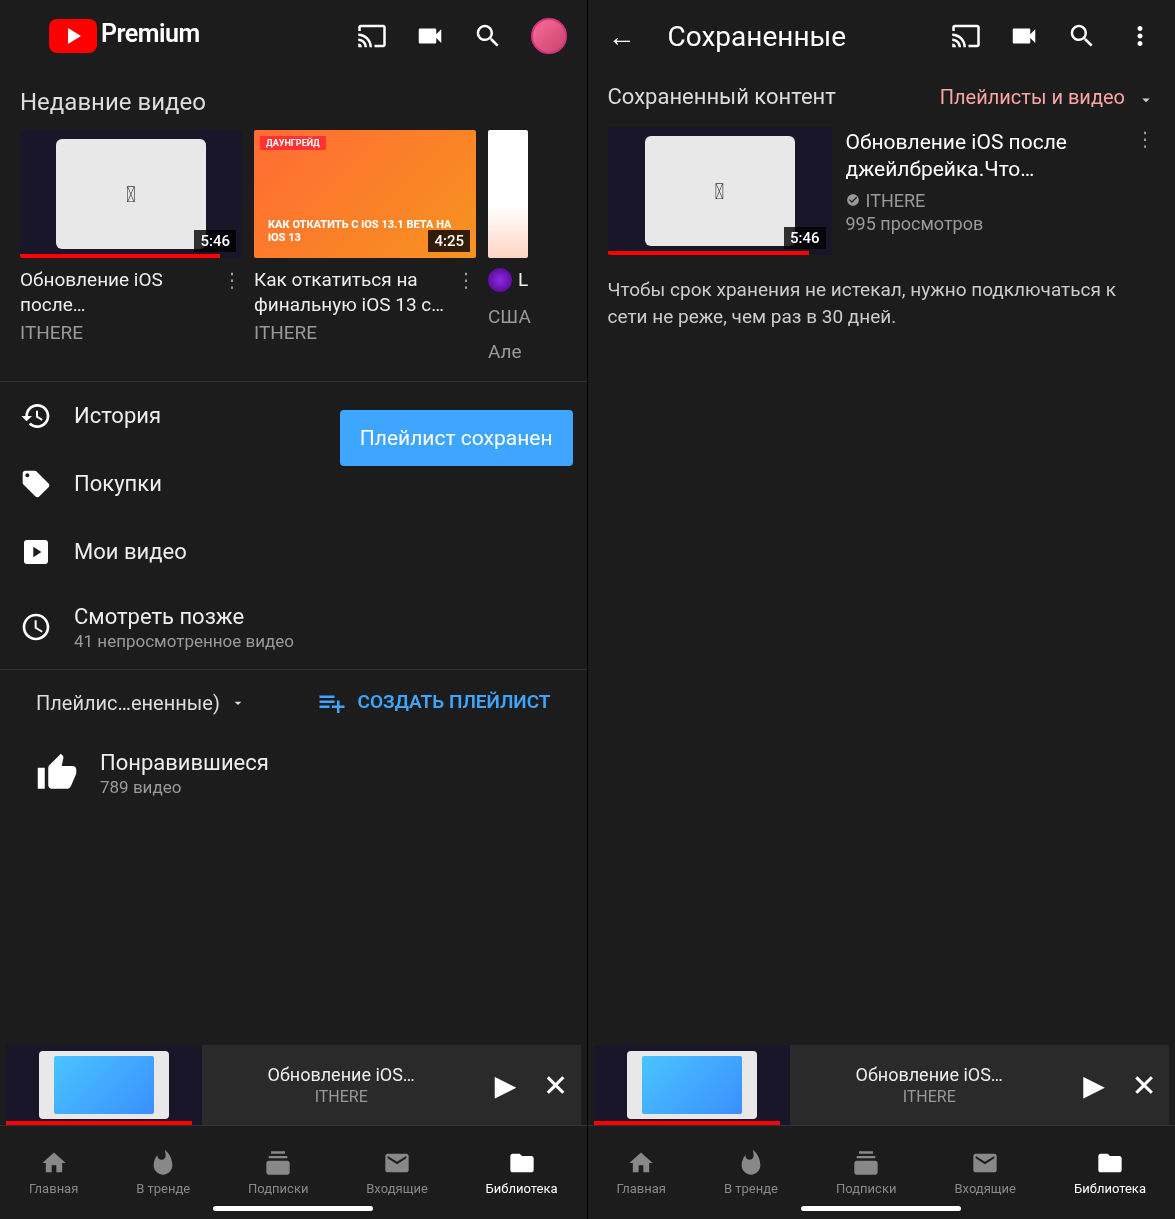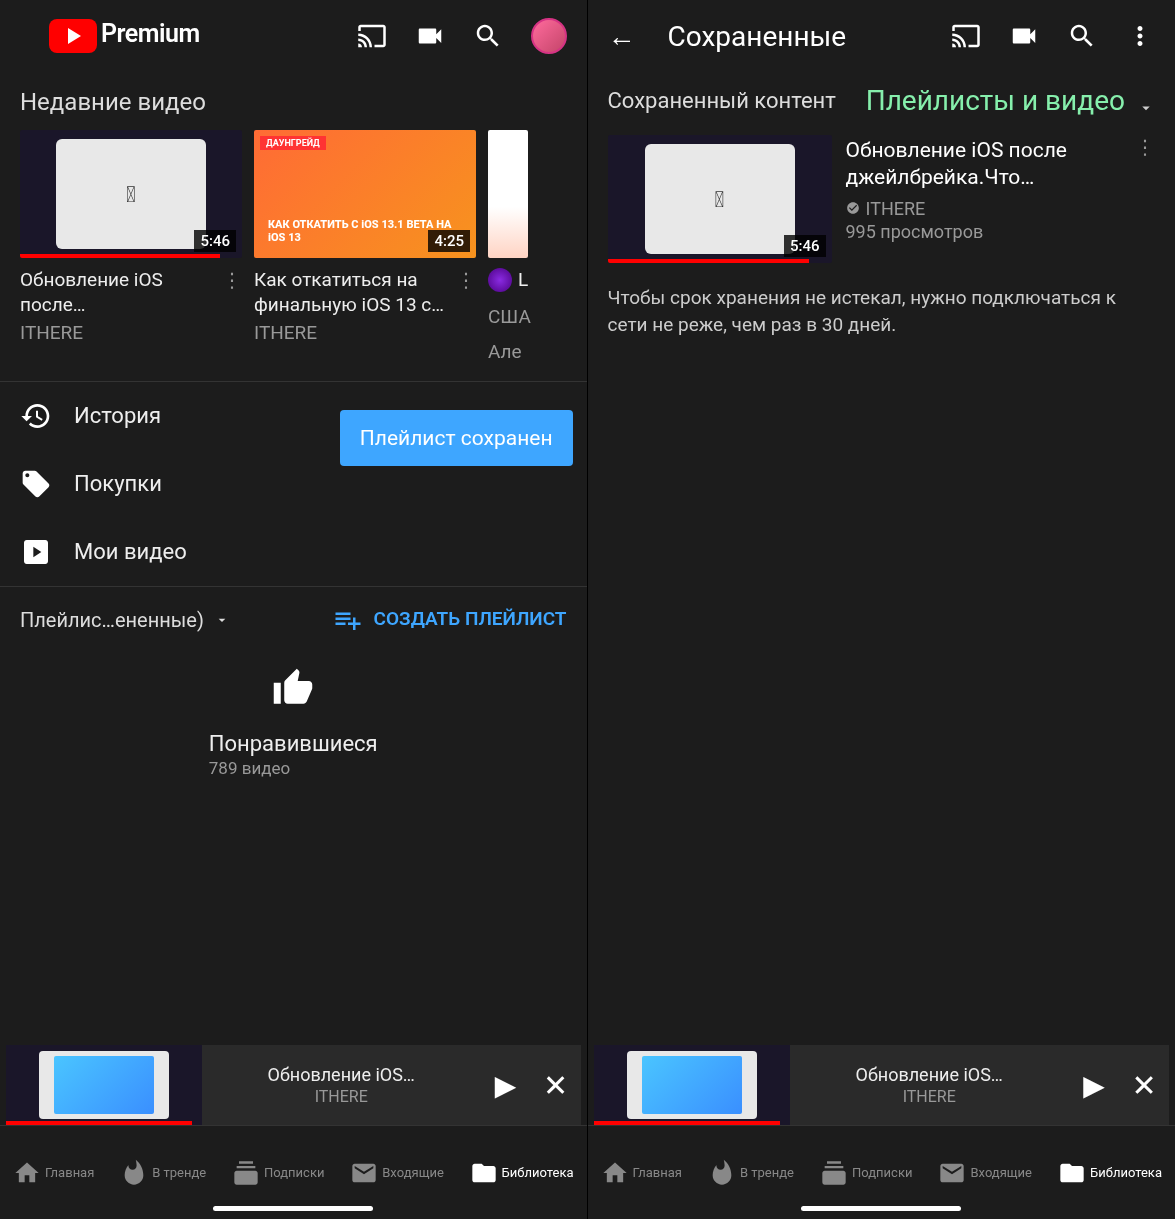--- a/index.html
+++ b/index.html
@@ -21,21 +21,21 @@
 
 .back-arrow { font-size: 28px; color: #fff; cursor: pointer; margin-right: 22px; }
 .page-title { font-size: 28px; font-weight: 400; }
 
 
 .section-title { font-size: 24px; padding: 16px 20px 14px; color: #ddd; }
 
 
 .filter-row { display: flex; justify-content: space-between; align-items: center; padding: 12px 20px 18px; }
 .filter-label { font-size: 22px; color: #ddd; }
-.filter-select { display: flex; align-items: flex-end; gap: 12px; color: #86efac; font-size: 28px; cursor: pointer; }
+.filter-select { display: flex; align-items: flex-end; gap: 12px; color: #fca5a5; font-size: 20px; cursor: pointer; }
 
 
 .carousel { display: flex; gap: 12px; padding: 0 20px; overflow: hidden; }
 .video-card { width: 222px; flex-shrink: 0; cursor: pointer; }
 .thumb { width: 222px; height: 128px; background: #333; position: relative; border-radius: 2px; overflow: hidden; }
 .thumb-progress { position: absolute; bottom: 0; left: 0; height: 4px; background: #ff0000; }
 .duration { position: absolute; bottom: 6px; right: 6px; background: rgba(0,0,0,0.8); color: #fff; padding: 2px 6px; font-size: 15px; font-weight: 500; border-radius: 0; }
 .video-meta { display: flex; align-items: flex-start; padding-top: 10px; gap: 8px; }
 .video-info { flex: 1; }
 .video-title { font-size: 19px; line-height: 1.3; color: #eee; }
@@ -61,26 +61,26 @@
 .menu-sub { font-size: 17px; color: #999; margin-top: 2px; }
 .highlight { border: 4px solid #e30000; border-radius: 28px; margin: 0 6px; }
 .check-badge { width: 36px; height: 36px; border-radius: 50%; background: #3ea6ff; display: flex; align-items: center; justify-content: center; position: relative; }
 .check-badge::before { content: ''; position: absolute; top: -16px; left: 50%; transform: translateX(-50%); border-left: 10px solid transparent; border-right: 10px solid transparent; border-bottom: 12px solid #3ea6ff; }
 .check-badge svg { width: 20px; height: 20px; fill: #fff; }
 
 
 .toast { position: absolute; right: 14px; top: 410px; background: #3ea6ff; color: #fff; padding: 16px 20px; font-size: 21px; border-radius: 4px; z-index: 5; }
 
 
-.playlists-header { display: flex; align-items: center; justify-content: space-between; padding: 18px 20px; border-top: 1px solid #333; }
+.playlists-header { display: flex; align-items: center; justify-content: space-between; padding: 18px 36px; border-top: 1px solid #333; }
 .playlists-label { display: flex; align-items: center; gap: 10px; font-size: 20px; color: #ddd; }
 .create-playlist { display: flex; align-items: center; gap: 10px; color: #3ea6ff; font-size: 19px; font-weight: 600; cursor: pointer; }
 .create-icon { fill: #3ea6ff; }
 
-.playlist-item { display: flex; align-items: center; padding: 14px 36px; gap: 22px; cursor: pointer; flex-direction: column; }
+.playlist-item { display: flex; align-items: center; padding: 14px 36px; gap: 22px; cursor: pointer; }
 .thumbs-up { width: 42px; height: 42px; fill: #fff; }
 
 
 .saved-video { display: flex; padding: 0 20px 14px; gap: 14px; cursor: pointer; }
 .saved-thumb { width: 224px; height: 128px; flex-shrink: 0; position: relative; }
 .saved-info { flex: 1; padding-top: 2px; }
 .saved-title { font-size: 21px; line-height: 1.3; }
 .saved-channel { font-size: 18px; color: #999; margin-top: 6px; display: flex; align-items: center; gap: 6px; }
 .verified { width: 14px; height: 14px; fill: #999; }
 .saved-views { font-size: 18px; color: #999; margin-top: 2px; }
@@ -93,21 +93,21 @@
 .mini-ipad { width: 130px; height: 68px; background: #e8e8e8; border-radius: 4px; display: flex; align-items: center; justify-content: center; }
 .mini-ipad-screen { width: 100px; height: 58px; background: linear-gradient(135deg, #4ac5ff, #3a8fff); border-radius: 2px; position: relative; }
 .mini-info { flex: 1; padding: 0 14px; text-align: center; }
 .mini-title { font-size: 18px; color: #eee; }
 .mini-channel { font-size: 16px; color: #999; margin-top: 2px; }
 .mini-play { width: 50px; font-size: 28px; text-align: center; cursor: pointer; }
 .mini-close { width: 50px; font-size: 30px; text-align: center; cursor: pointer; }
 
 
 .bottom-nav { position: absolute; bottom: 0; left: 0; right: 0; height: 94px; background: #1c1c1c; display: flex; justify-content: space-around; align-items: center; border-top: 1px solid #333; }
-.nav-item { display: flex; flex-direction: row; align-items: center; gap: 4px; cursor: pointer; color: #888; }
+.nav-item { display: flex; flex-direction: column; align-items: center; gap: 4px; cursor: pointer; color: #888; }
 .nav-item.active { color: #fff; }
 .nav-icon { width: 28px; height: 28px; fill: currentColor; }
 .nav-label { font-size: 13px; }
 .home-indicator { position: absolute; bottom: 8px; left: 50%; transform: translateX(-50%); width: 160px; height: 5px; background: #fff; border-radius: 3px; }
 
 svg { display: block; }
 </style>
 </head>
 <body>
 
@@ -217,20 +217,31 @@
         <div class="menu-icon">
             <svg viewBox="0 0 24 24">
               <path d="M19 3H5c-1.1 0-2 .9-2 2v14c0 1.1.9 2 2 2h14c1.1 0 2-.9 2-2V5c0-1.1-.9-2-2-2zM10 16V8l6 4-6 4z"></path>
             </svg>
           </div>
         <div class="menu-text">
             <div class="menu-label">Мои видео</div>
           </div>
       </div>
 
+      <div class="menu-item">
+        <div class="menu-icon">
+            <svg viewBox="0 0 24 24">
+              <path d="M11.99 2C6.47 2 2 6.48 2 12s4.47 10 9.99 10C17.52 22 22 17.52 22 12S17.52 2 11.99 2zM12 20c-4.42 0-8-3.58-8-8s3.58-8 8-8 8 3.58 8 8-3.58 8-8 8zm.5-13H11v6l5.25 3.15.75-1.23-4.5-2.67z"></path>
+            </svg>
+          </div>
+        <div class="menu-text">
+          <div class="menu-label">Смотреть позже</div>
+          <div class="menu-sub">41 непросмотренное видео</div>
+        </div>
+      </div>
     </div>
 
     <div class="playlists-header">
       <div class="playlists-label">
         <span>Плейлис…ененные)</span>
         <svg width="16" height="16" viewBox="0 0 24 24" fill="#ddd">
             <path d="M7 10l5 5 5-5z"></path>
           </svg>
       </div>
       <div class="create-playlist">

